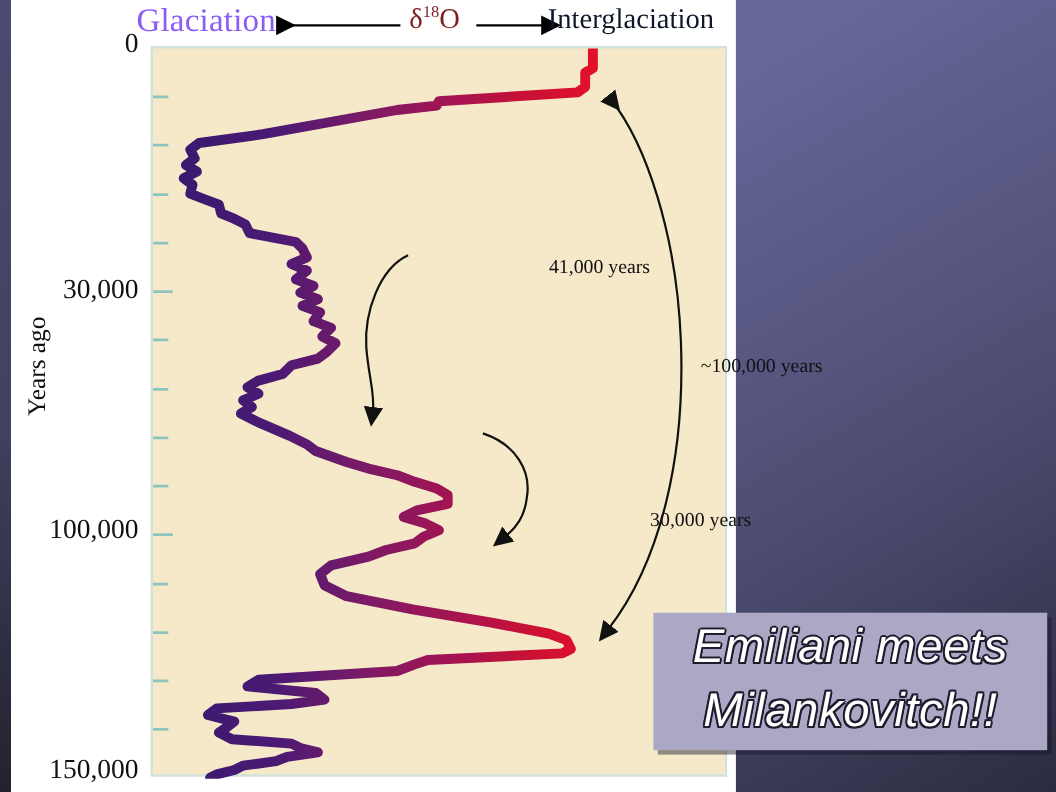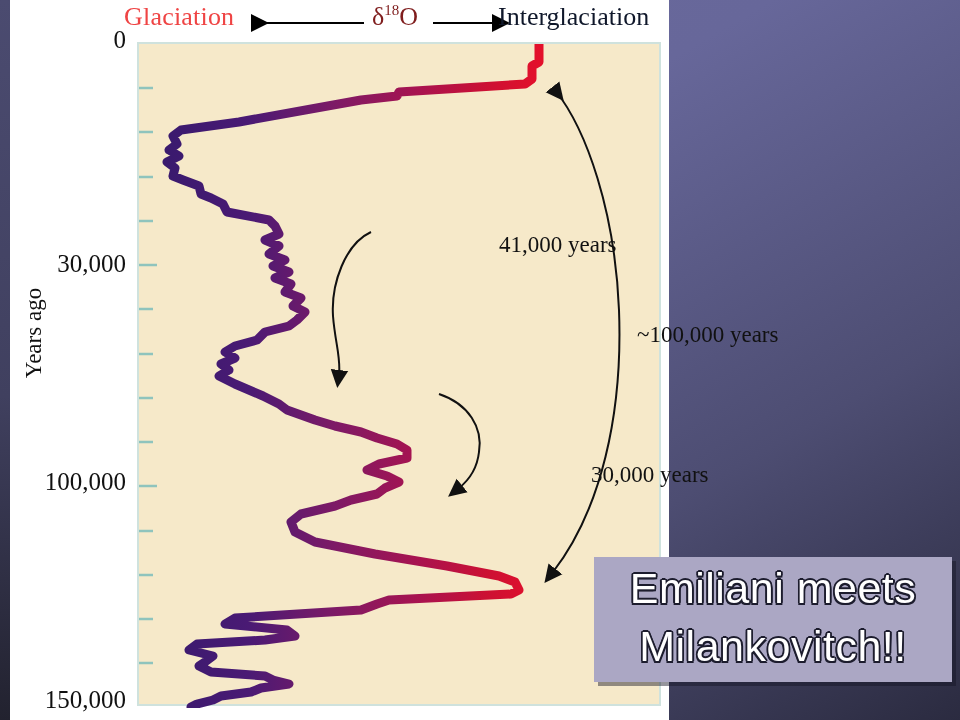--- a/index.html
+++ b/index.html
@@ -34,21 +34,21 @@
     box-sizing:border-box;
   }
   .plot-svg{position:absolute;left:0;top:0;width:524px;height:664px;}
 
   
   .header{
     position:absolute;left:100px;top:2px;width:570px;height:38px;
   }
   .hdr-left{
     position:absolute;left:24px;top:0px;
-    font-size:26px;color:#ef4444;letter-spacing:.2px;white-space:nowrap;
+    font-size:30px;color:#8b5cf6;letter-spacing:.2px;white-space:nowrap;
   }
   .hdr-mid{
     position:absolute;left:272px;top:0px;
     font-size:26px;color:#7f1d1d;white-space:nowrap;
   }
   .hdr-mid sup{font-size:15px;vertical-align:super;}
   .hdr-right{
     position:absolute;left:398px;top:0px;
     font-size:26px;color:#0f172a;white-space:nowrap;
   }
@@ -66,32 +66,33 @@
 
   .yaxis-title{
     position:absolute;left:-36px;top:320px;width:140px;
     font-size:23px;color:#111;text-align:center;
     transform:rotate(-90deg);transform-origin:center center;
     white-space:nowrap;
   }
 
   
   .annot{
-    position:absolute;font-size:23px;color:#111;white-space:nowrap;
+    position:absolute;font-size:18px;color:#111;white-space:nowrap;
     font-family:"Liberation Serif",serif;
   }
   .annot-41{left:360px;top:188px;}
   .annot-100k{left:466px;top:278px;margin-left:32px;}
   .annot-23{left:452px;top:418px;}
 
   
   .caption-box{
     position:absolute;left:594px;top:557px;width:358px;height:125px;
     background:#aba7c4;
     box-shadow:4px 4px 0 rgba(20,20,35,.45);
+    font-style:italic;
   }
   .caption-text{
     position:absolute;left:0;top:2px;width:358px;
     font-family:"Liberation Sans",sans-serif;
     font-size:43px;line-height:58px;font-weight:400;
     color:#ffffff;text-align:center;letter-spacing:.5px;
     text-shadow:
       -1.5px -1.5px 0 #1d1d2e, 1.5px -1.5px 0 #1d1d2e,
       -1.5px  1.5px 0 #1d1d2e, 1.5px  1.5px 0 #1d1d2e,
        0px -1.8px 0 #1d1d2e,  0px 1.8px 0 #1d1d2e,

